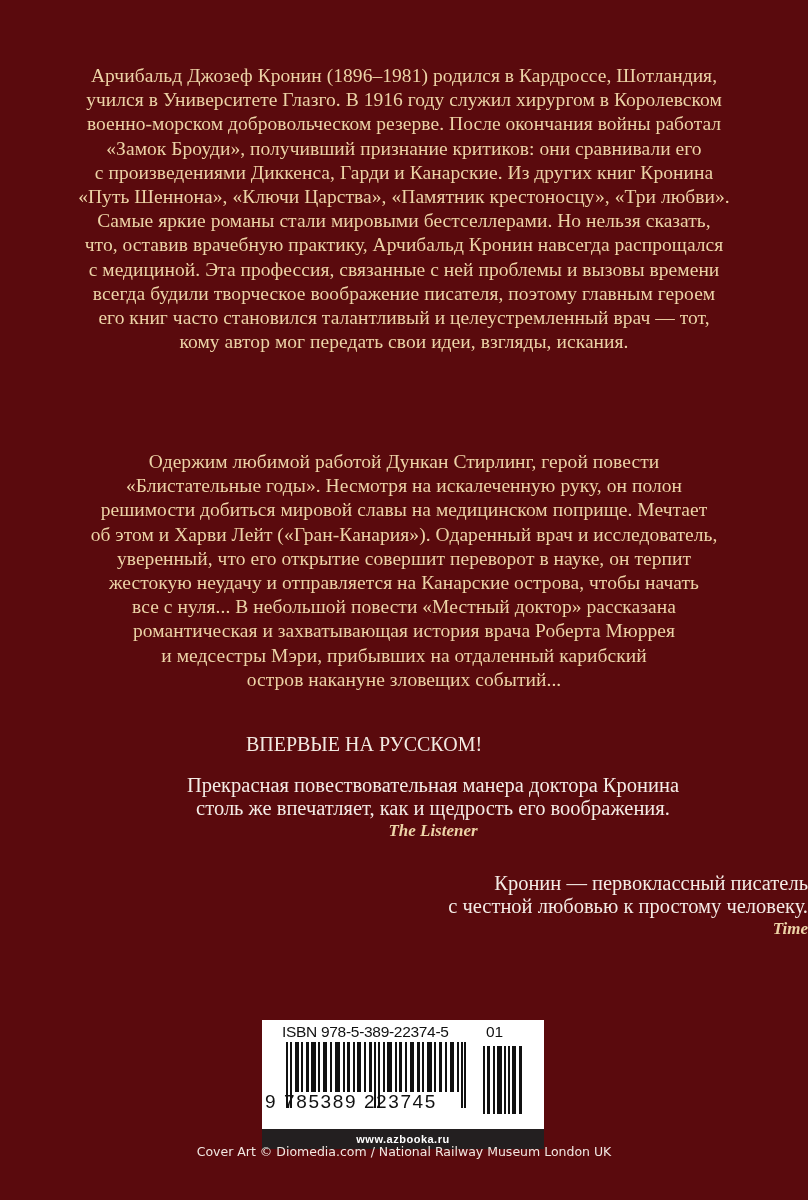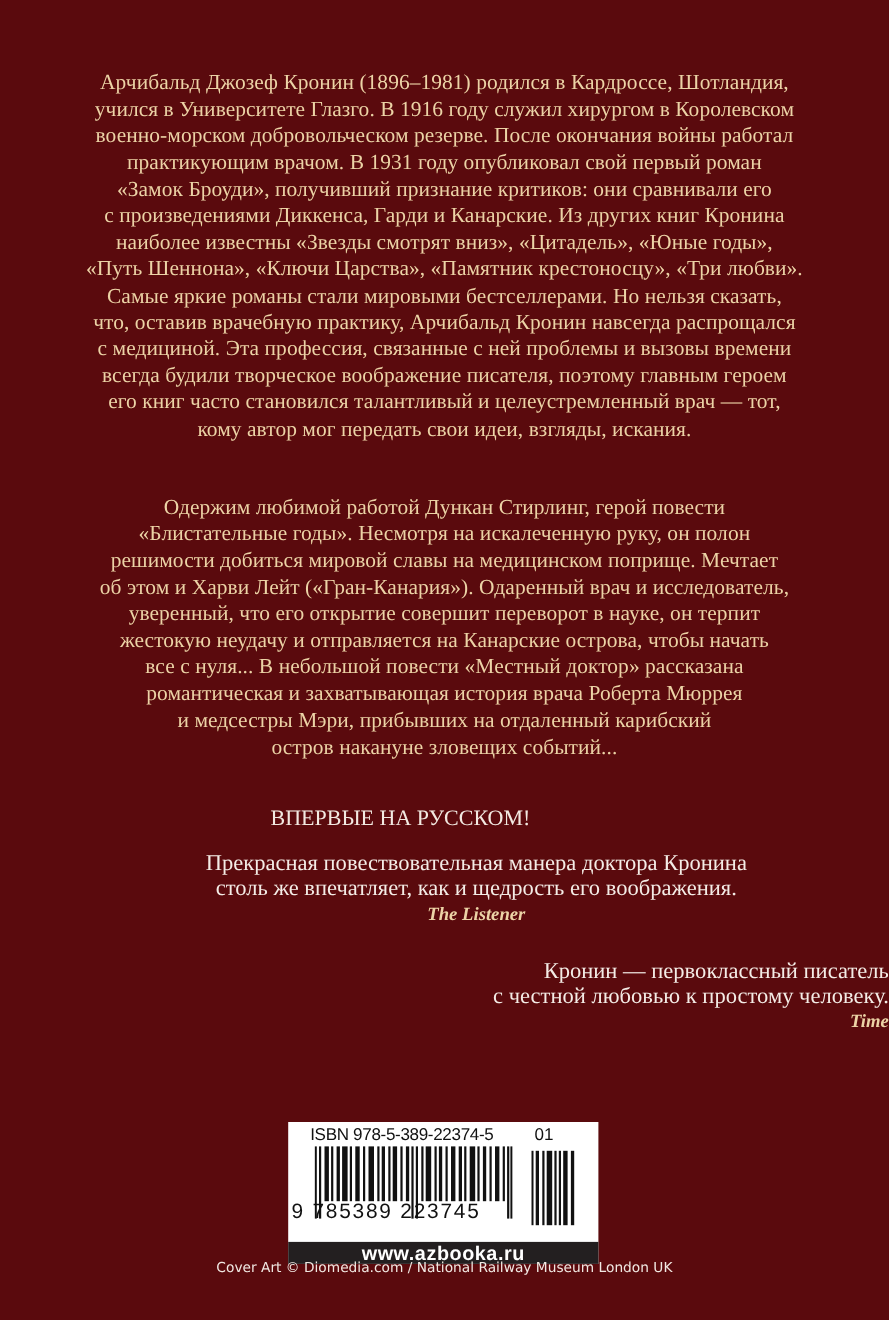--- a/index.html
+++ b/index.html
@@ -47,40 +47,38 @@
     position: absolute; left: 24px; top: 22px; width: 180px; height: 66px;
   }
   .addon-bars { position: absolute; left: 221px; top: 26px; width: 40px; height: 68px; }
   .digits {
     position: absolute; left: 3px; top: 71px; font-family: "Liberation Sans", sans-serif;
     font-size: 19px; color: #111; letter-spacing: 1.6px;
   }
   .site {
     position: absolute; left: 0; bottom: 0; width: 282px; height: 20px; background: #231f20;
     color: #ffffff; text-align: center; font-family: "Liberation Sans", sans-serif;
-    font-weight: bold; font-size: 18px; line-height: 20px; letter-spacing: 0.5px;
+    font-weight: bold; font-size: 11px; line-height: 20px; letter-spacing: 0.5px;
   }
   .credit {
     position: absolute; top: 1144px; left: 0; width: 808px; text-align: center;
     color: #f1e8e2; font-family: "DejaVu Sans", sans-serif; font-size: 12.5px;
   }
 </style>
 </head>
 <body>
 
 <div class="cover">
 
   <div class="para" id="p1">
     <span class="line">Арчибальд Джозеф Кронин (1896–1981) родился в Кардроссе, Шотландия,</span>
     <span class="line">учился в Университете Глазго. В 1916 году служил хирургом в Королевском</span>
     <span class="line">военно-морском добровольческом резерве. После окончания войны работал</span>
-    <span class="line">практикующим врачом. В 1931 году опубликовал свой первый роман</span>
     <span class="line">«Замок Броуди», получивший признание критиков: они сравнивали его</span>
     <span class="line">с произведениями Диккенса, Гарди и Канарские. Из других книг Кронина</span>
-    <span class="line">наиболее известны «Звезды смотрят вниз», «Цитадель», «Юные годы»,</span>
     <span class="line">«Путь Шеннона», «Ключи Царства», «Памятник крестоносцу», «Три любви».</span>
     <span class="line">Самые яркие романы стали мировыми бестселлерами. Но нельзя сказать,</span>
     <span class="line">что, оставив врачебную практику, Арчибальд Кронин навсегда распрощался</span>
     <span class="line">с медициной. Эта профессия, связанные с ней проблемы и вызовы времени</span>
     <span class="line">всегда будили творческое воображение писателя, поэтому главным героем</span>
     <span class="line">его книг часто становился талантливый и целеустремленный врач — тот,</span>
     <span class="line">кому автор мог передать свои идеи, взгляды, искания.</span>
   </div>
 
   <div class="para" id="p2">

